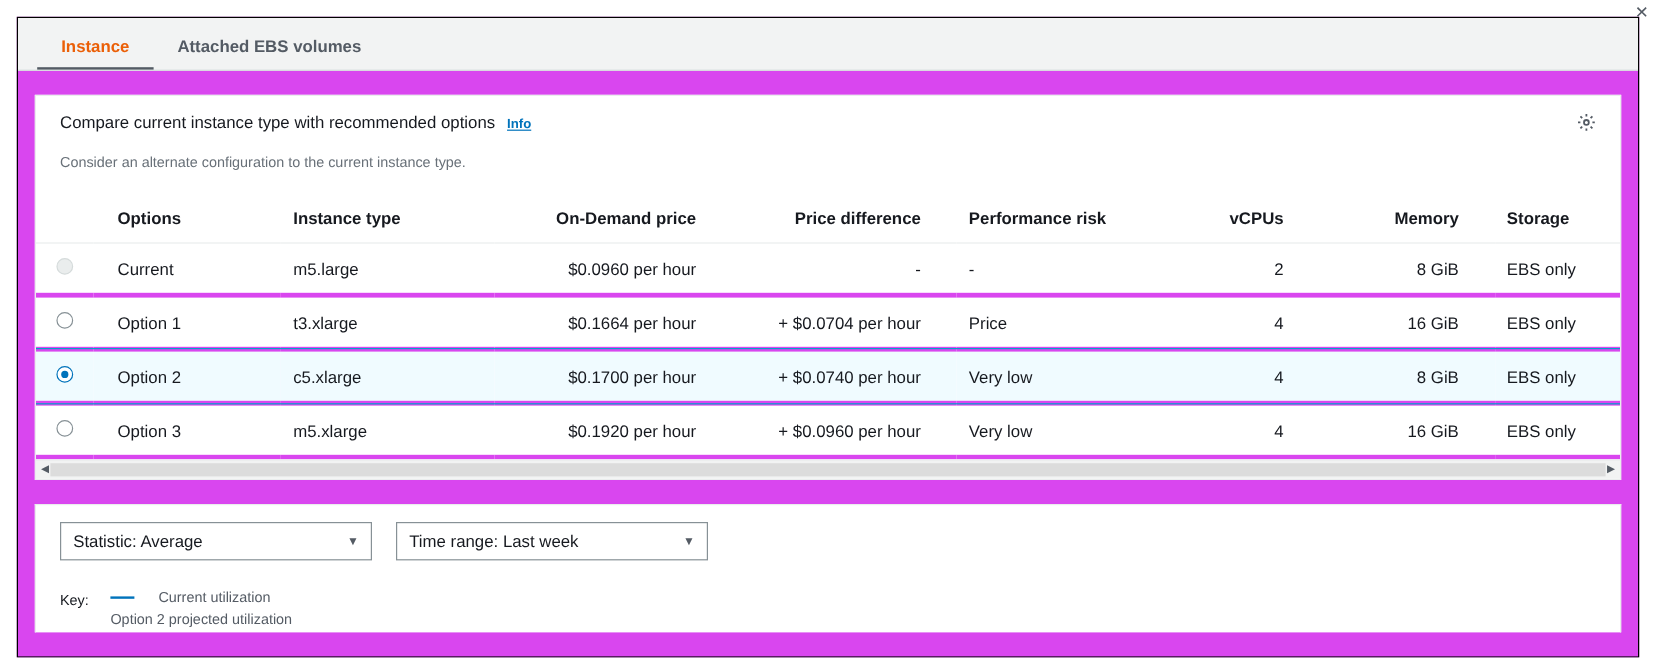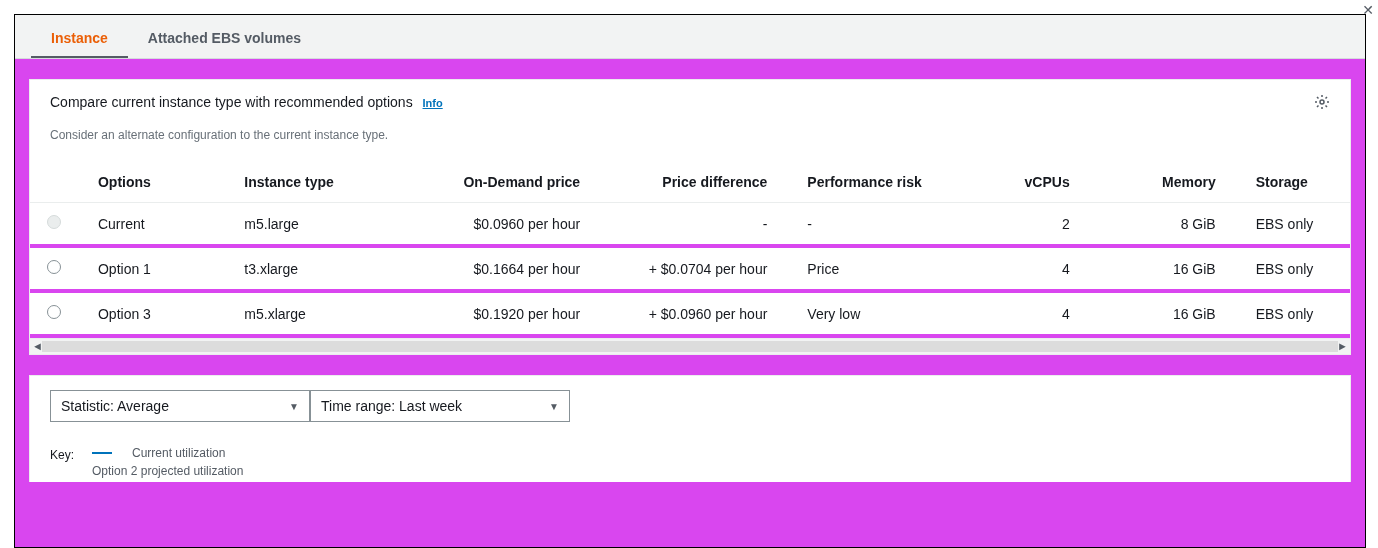--- a/index.html
+++ b/index.html
@@ -165,20 +165,21 @@
     top: 1px;
     font-size: 11px;
     color: #545b64;
     cursor: pointer;
   }
   .hscroll .arrow.left { left: 2px; }
   .hscroll .arrow.right { right: 2px; }
   
   .controls {
     display: flex;
+    gap: 20px;
     padding: 14px 20px 4px;
   }
   .select {
     border: 1px solid #879196;
     background: #fff;
     height: 32px;
     width: 260px;
     display: flex;
     align-items: center;
     justify-content: space-between;
@@ -264,20 +265,31 @@
               <td class="col-radio"><span class="radio "></span></td>
               <td class="col-options">Option 1</td>
               <td class="col-itype">t3.xlarge</td>
               <td class="col-price">$0.1664 per hour</td>
               <td class="col-diff">+ $0.0704 per hour</td>
               <td class="col-risk">Price</td>
               <td class="col-vcpu">4</td>
               <td class="col-mem">16 GiB</td>
               <td class="col-storage">EBS only</td>
             </tr>
+            <tr class="selected">
+              <td class="col-radio"><span class="radio checked"></span></td>
+              <td class="col-options">Option 2</td>
+              <td class="col-itype">c5.xlarge</td>
+              <td class="col-price">$0.1700 per hour</td>
+              <td class="col-diff">+ $0.0740 per hour</td>
+              <td class="col-risk">Very low</td>
+              <td class="col-vcpu">4</td>
+              <td class="col-mem">8 GiB</td>
+              <td class="col-storage">EBS only</td>
+            </tr>
             <tr>
               <td class="col-radio"><span class="radio "></span></td>
               <td class="col-options">Option 3</td>
               <td class="col-itype">m5.xlarge</td>
               <td class="col-price">$0.1920 per hour</td>
               <td class="col-diff">+ $0.0960 per hour</td>
               <td class="col-risk">Very low</td>
               <td class="col-vcpu">4</td>
               <td class="col-mem">16 GiB</td>
               <td class="col-storage">EBS only</td>

